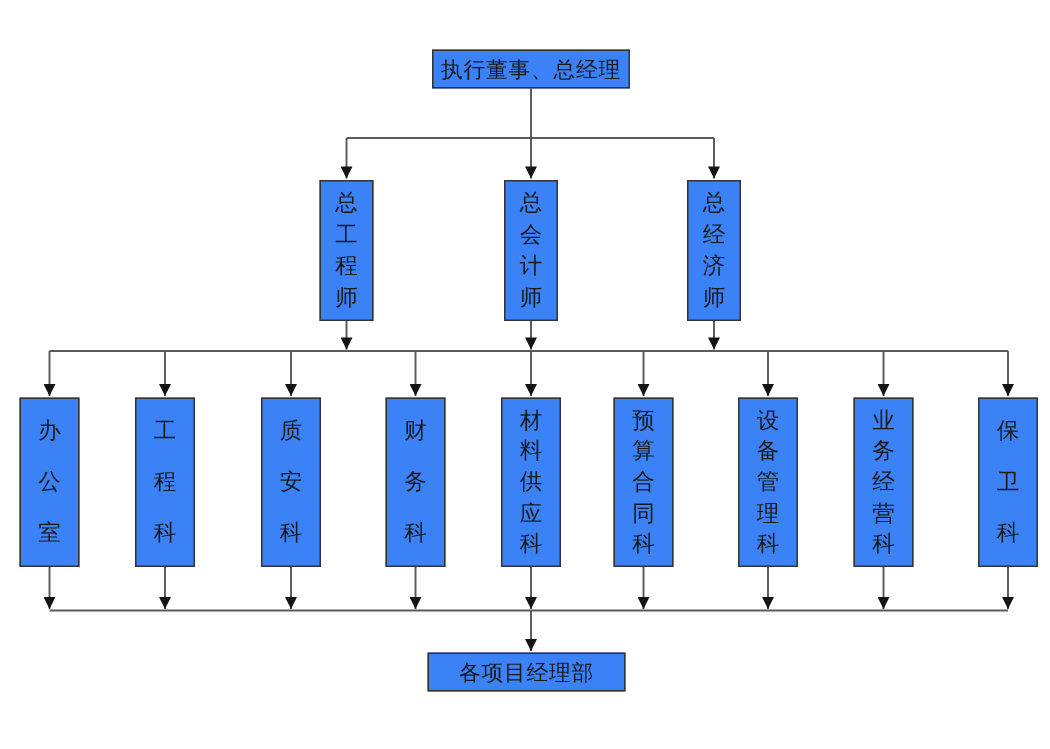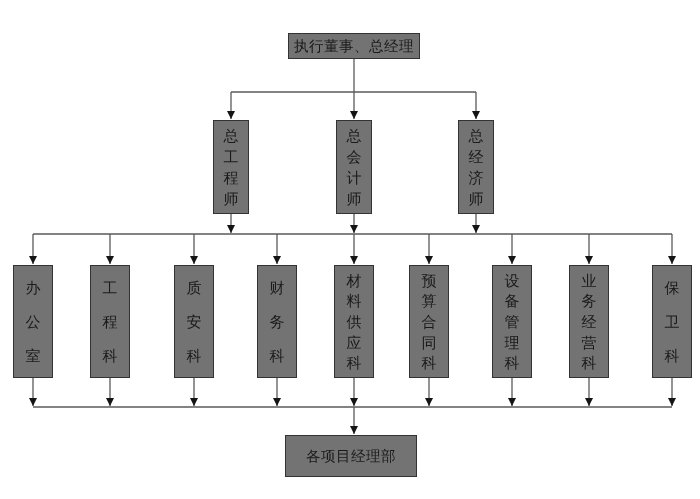--- a/index.html
+++ b/index.html
@@ -19,21 +19,21 @@
   #connectors {
     position: absolute;
     left: 0; top: 0;
     width: 700px;
     height: 499px;
   }
   .node {
     position: absolute;
     box-sizing: border-box;
     border: 1.5px solid #333333;
-    background: #737373;
+    background: #3b82f6;
     display: flex;
     align-items: center;
     justify-content: center;
   }
   .hbox {
     font-size: 14.5px;
     letter-spacing: 0.5px;
     white-space: nowrap;
   }
   .vbox .vtext {
@@ -60,21 +60,21 @@
   .n-d0 { left: 13px; }
   .n-d1 { left: 90px; }
   .n-d2 { left: 174px; }
   .n-d3 { left: 257px; }
   .n-d4 { left: 334px; }
   .n-d5 { left: 409px; }
   .n-d6 { left: 492px; }
   .n-d7 { left: 569px; }
   .n-d8 { left: 652px; }
   
-  .n-footer { left: 285px; top: 435px; width: 132px; height: 42px; }
+  .n-footer { left: 285px; top: 435px; width: 132px; height: 26px; }
 </style>
 </head>
 <body>
 
 <div id="canvas">
 
   <svg id="connectors" viewBox="0 0 700 499" xmlns="http://www.w3.org/2000/svg">
     <defs>
       <marker id="arrow" viewBox="0 0 10 10" refX="10" refY="5" markerWidth="9" markerHeight="8" orient="auto" markerUnits="userSpaceOnUse">
         <path d="M0,0 L10,5 L0,10 Z" fill="#141414"></path>

